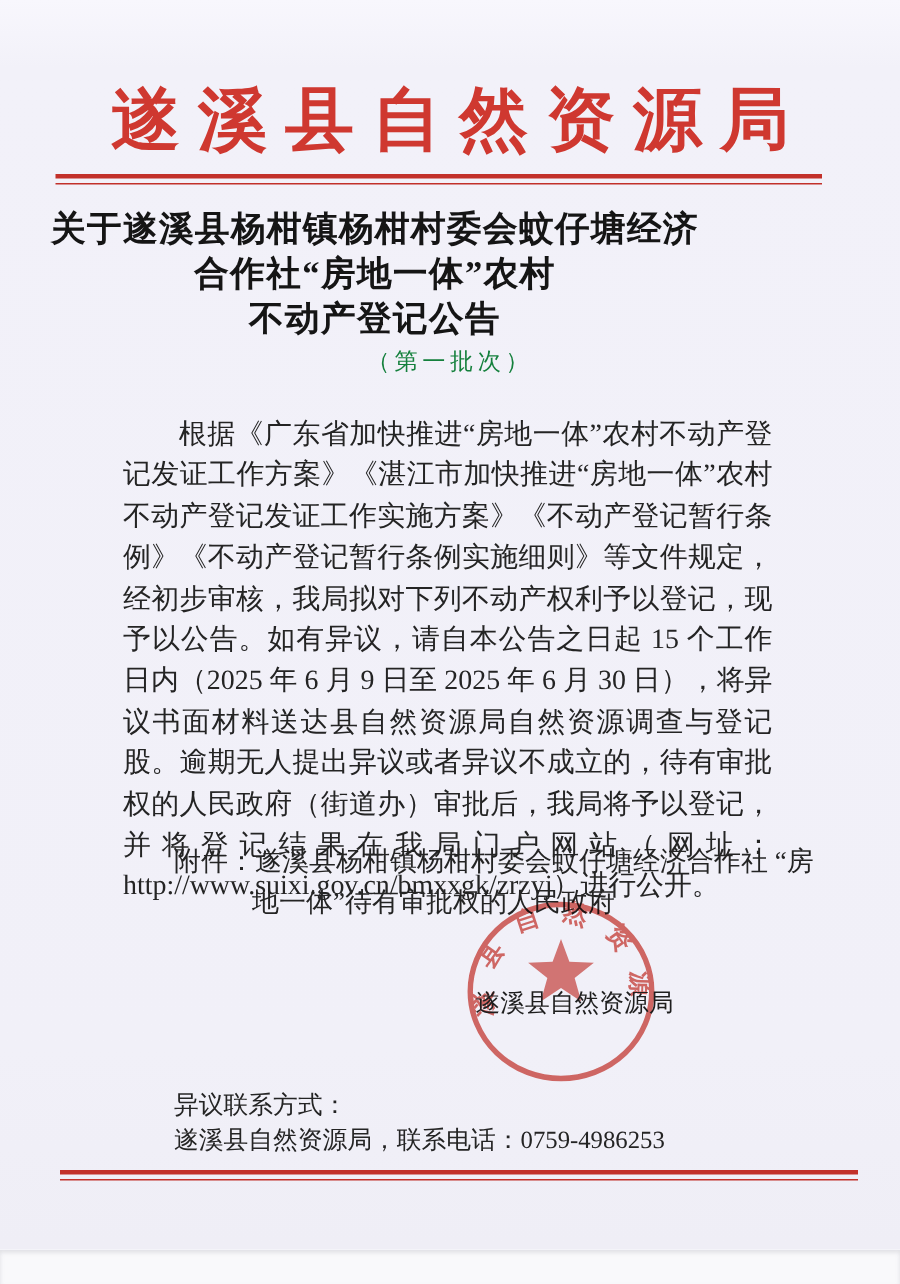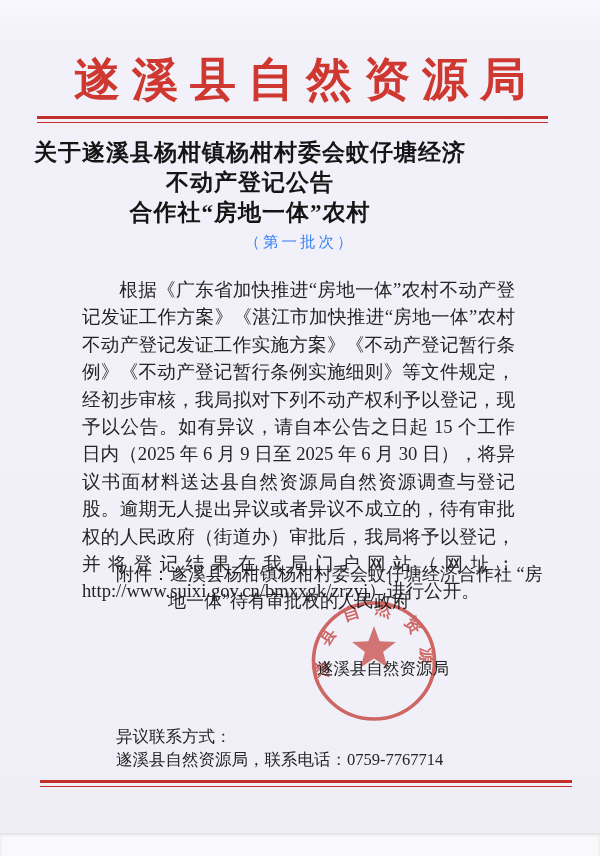--- a/index.html
+++ b/index.html
@@ -35,21 +35,21 @@
     position: absolute; top: 138px; left: 0; width: 500px;
     text-align: center;
     font-size: 23px; font-weight: 700; line-height: 30px;
     color: #151515;
     letter-spacing: 1px;
   }
   .batch-label {
     position: absolute; top: 231px; left: 0; width: 600px;
     text-align: center;
     font-size: 15.5px; line-height: 22px;
-    color: #3b82f6;
+    color: #15803d;
     letter-spacing: 3px;
   }
   .body-text {
     position: absolute; top: 276px; left: 82px; width: 433px;
     font-size: 18.6px; line-height: 27.4px;
     text-align: justify;
     text-indent: 2em;
     color: #242424;
     font-family: Liberation Serif, serif;
   }
@@ -78,22 +78,22 @@
   }
 </style>
 </head>
 <body>
 
 <div class="agency-header">遂溪县自然资源局</div>
 <div class="double-rule rule-top"></div>
 
 <div class="doc-title">
   <div>关于遂溪县杨柑镇杨柑村委会蚊仔塘经济</div>
+  <div>合作社“房地一体”农村</div>
   <div>不动产登记公告</div>
-  <div>合作社“房地一体”农村</div>
 </div>
 <div class="batch-label">（第一批次）</div>
 
 <div class="body-text">根据《广东省加快推进“房地一体”农村不动产登记发证工作方案》《湛江市加快推进“房地一体”农村不动产登记发证工作实施方案》《不动产登记暂行条例》《不动产登记暂行条例实施细则》等文件规定，经初步审核，我局拟对下列不动产权利予以登记，现予以公告。如有异议，请自本公告之日起 15 个工作日内（2025 年 6 月 9 日至 2025 年 6 月 30 日），将异议书面材料送达县自然资源局自然资源调查与登记股。逾期无人提出异议或者异议不成立的，待有审批权的人民政府（街道办）审批后，我局将予以登记，并将登记结果在我局门户网站（网址：http://www.suixi.gov.cn/bmxxgk/zrzyj）进行公开。</div>
 
 <div class="attachment"><span>附件：</span><span>遂溪县杨柑镇杨柑村委会蚊仔塘经济合作社 “房地一体”待有审批权的人民政府</span></div>
 
 <svg class="official-seal" viewBox="0 0 132 128" xmlns="http://www.w3.org/2000/svg">
   <ellipse cx="66" cy="64" rx="60.5" ry="58" fill="none" stroke="#d4524b" stroke-width="3.6"></ellipse>
   <polygon fill="#d4524b" opacity="0.9" points="66,29 71.6,44.2 87.9,44.9 75.1,55.0 79.5,70.6 66,61.6 52.5,70.6 56.9,55.0 44.1,44.9 60.4,44.2"></polygon>
@@ -104,17 +104,17 @@
     <textPath href="#seal-text-arc" startOffset="50%">遂溪县自然资源局</textPath>
   </text>
 </svg>
 
 <div class="signature-block">
   <div class="signature-agency">遂溪县自然资源局</div>
 </div>
 
 <div class="contact-block">
   <div>异议联系方式：</div>
-  <div>遂溪县自然资源局，联系电话：0759-7767714</div>
+  <div>遂溪县自然资源局，联系电话：0759-4986253</div>
 </div>
 
 <div class="double-rule rule-bottom"></div>
 <div class="scan-bottom-edge"></div>
 
 </body></html>

